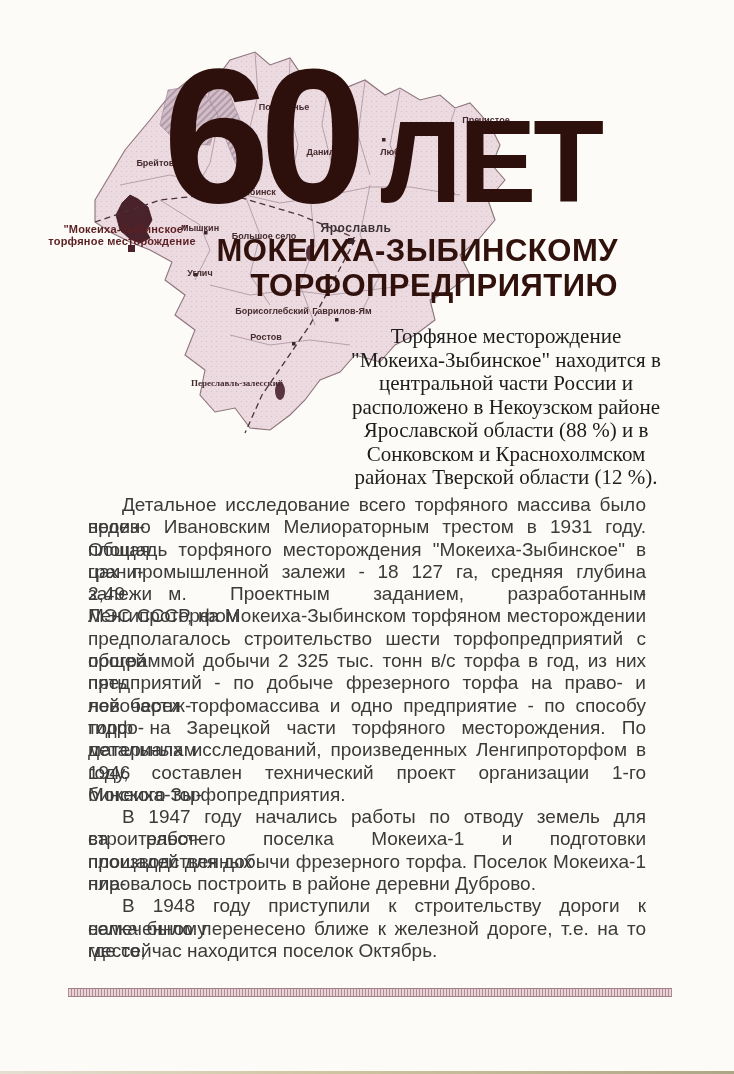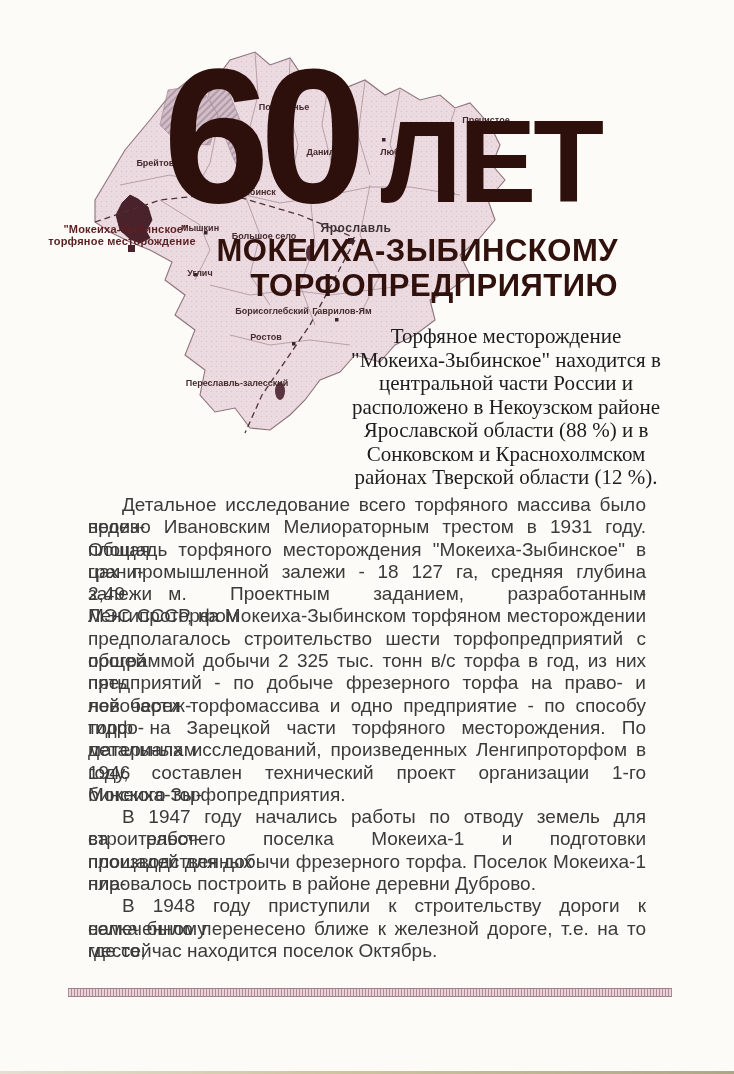--- a/index.html
+++ b/index.html
@@ -146,21 +146,21 @@
         <span class="mlabel" style="left: 266px; top: 112px;">Данилов</span>
         <span class="mlabel" style="left: 98px; top: 123px;">Брейтово</span>
         <span class="mlabel" style="left: 196px; top: 152px;">Рыбинск</span>
         <span class="mlabel" style="left: 140px; top: 188px;">Мышкин</span>
         <span class="mlabel" style="left: 188px; top: 196px; margin-left: 16px;">Большое село</span>
         <span class="mlabel city" style="left: 296px; top: 188px;">Ярославль</span>
         <span class="mlabel" style="left: 140px; top: 233px;">Углич</span>
         <span class="mlabel" style="left: 190px; top: 271px; padding-left: 44px;">Борисоглебский</span>
         <span class="mlabel" style="left: 282px; top: 271px;">Гаврилов-Ям</span>
         <span class="mlabel" style="left: 206px; top: 297px;">Ростов</span>
-        <span class="mlabel" style="left: 177px; top: 343px;">Переславль-залесский</span>
+        <span class="mlabel" style="left: 177px; top: 343px; font-family: Liberation Serif, serif;">Переславль-залесский</span>
         <span class="mlabel deposit" style="left: 66px; top: 189px;">"Мокеиха-Зыбинское"</span>
         <span class="mlabel deposit" style="left: 62px; top: 201px;">торфяное месторождение</span>
       </div>
   </div>
 
   <div class="title-row">
     <span class="t50">60</span>
       <span class="tlet">ЛЕТ</span>
   </div>
 

